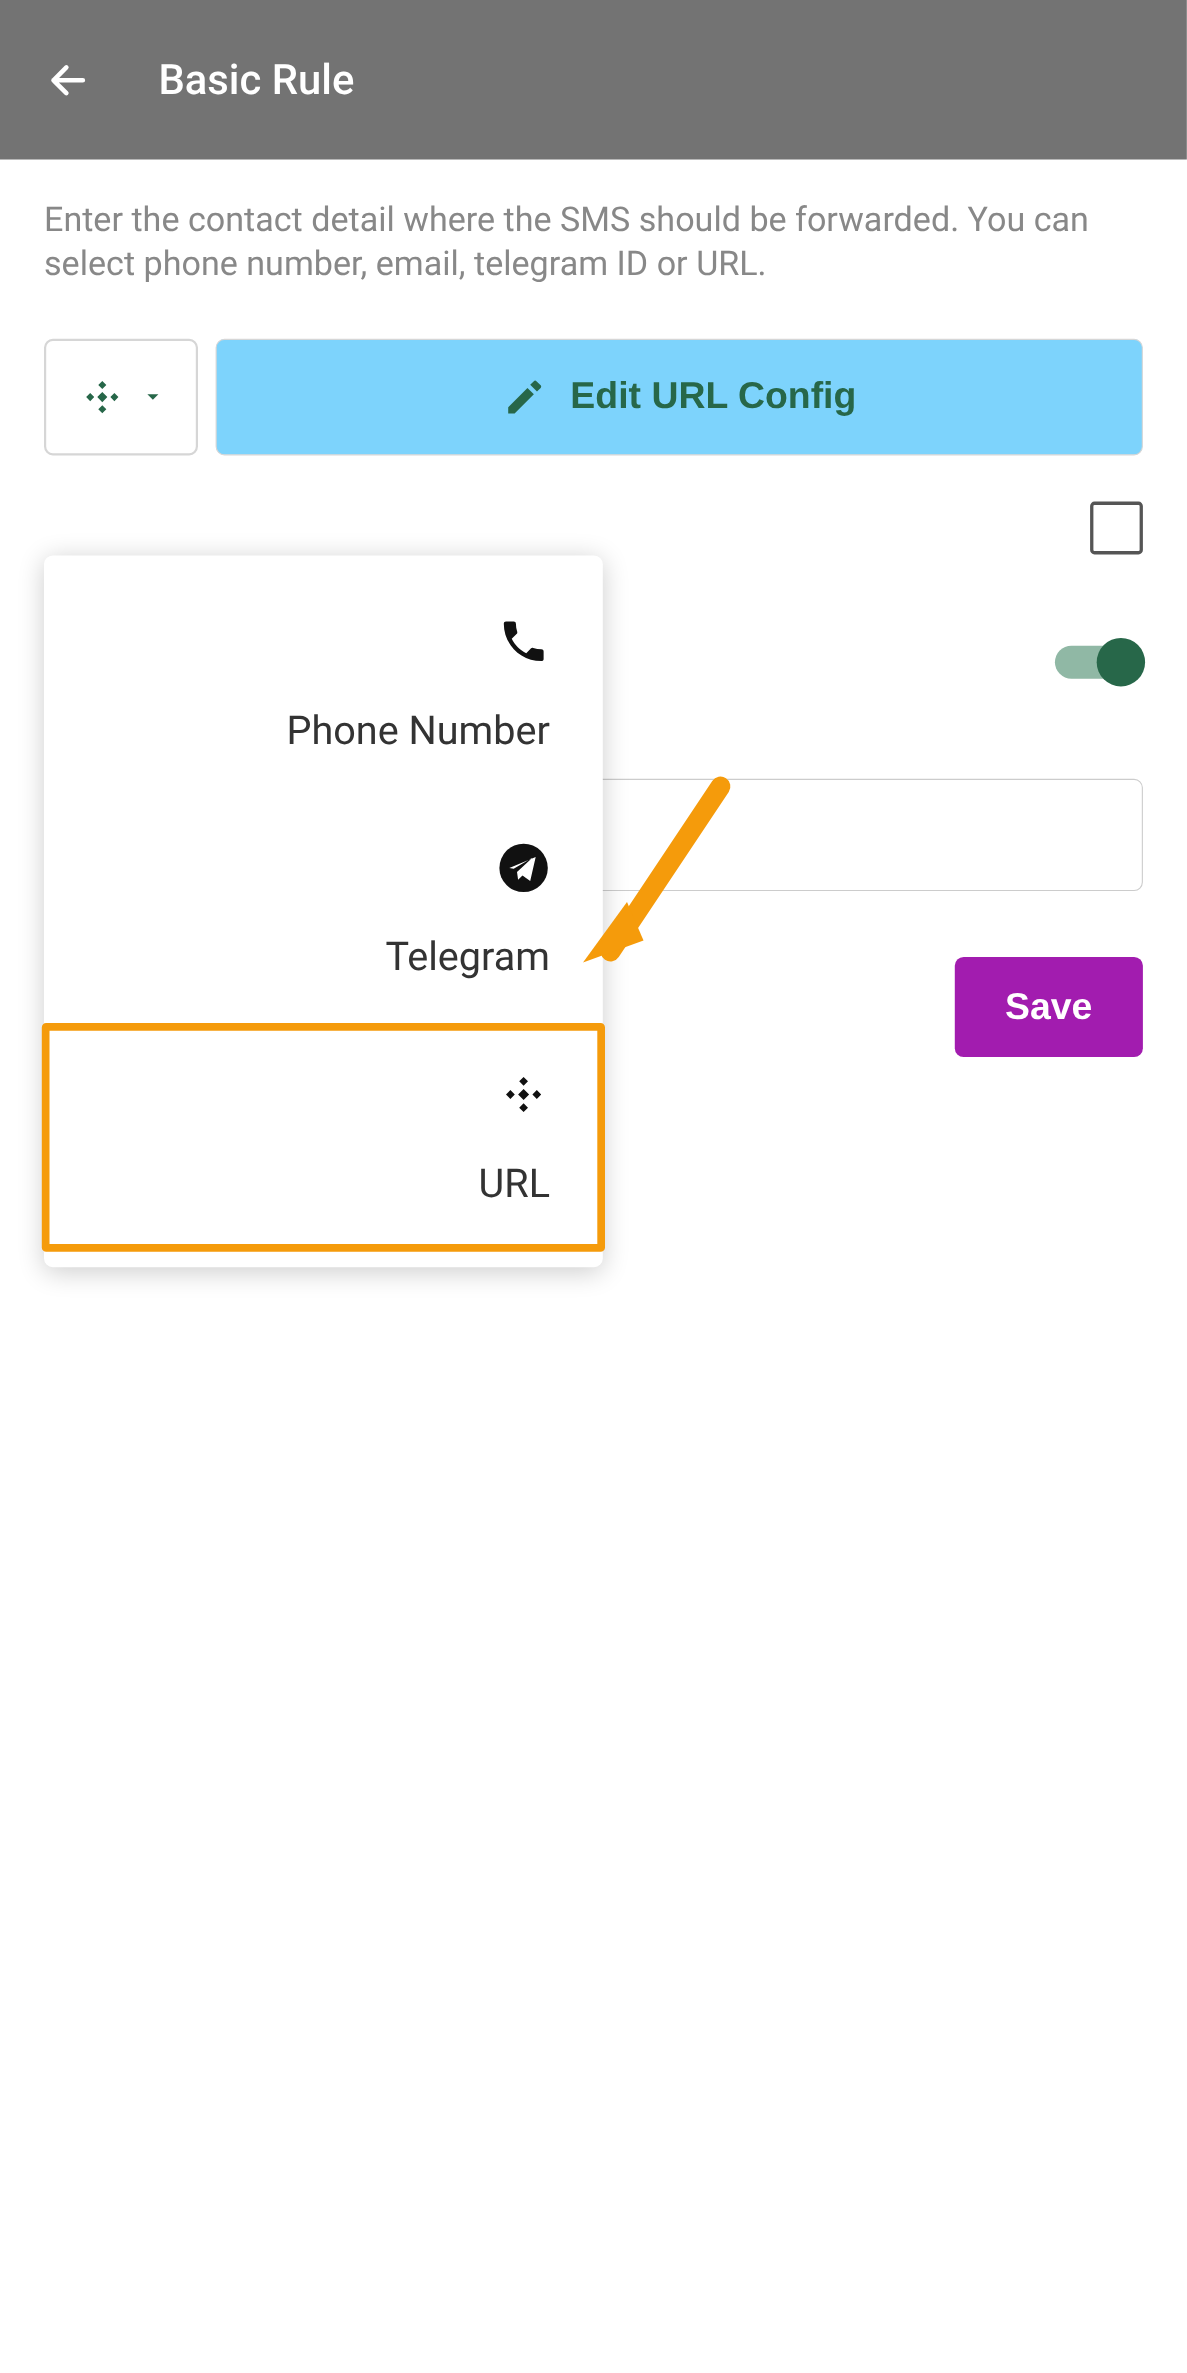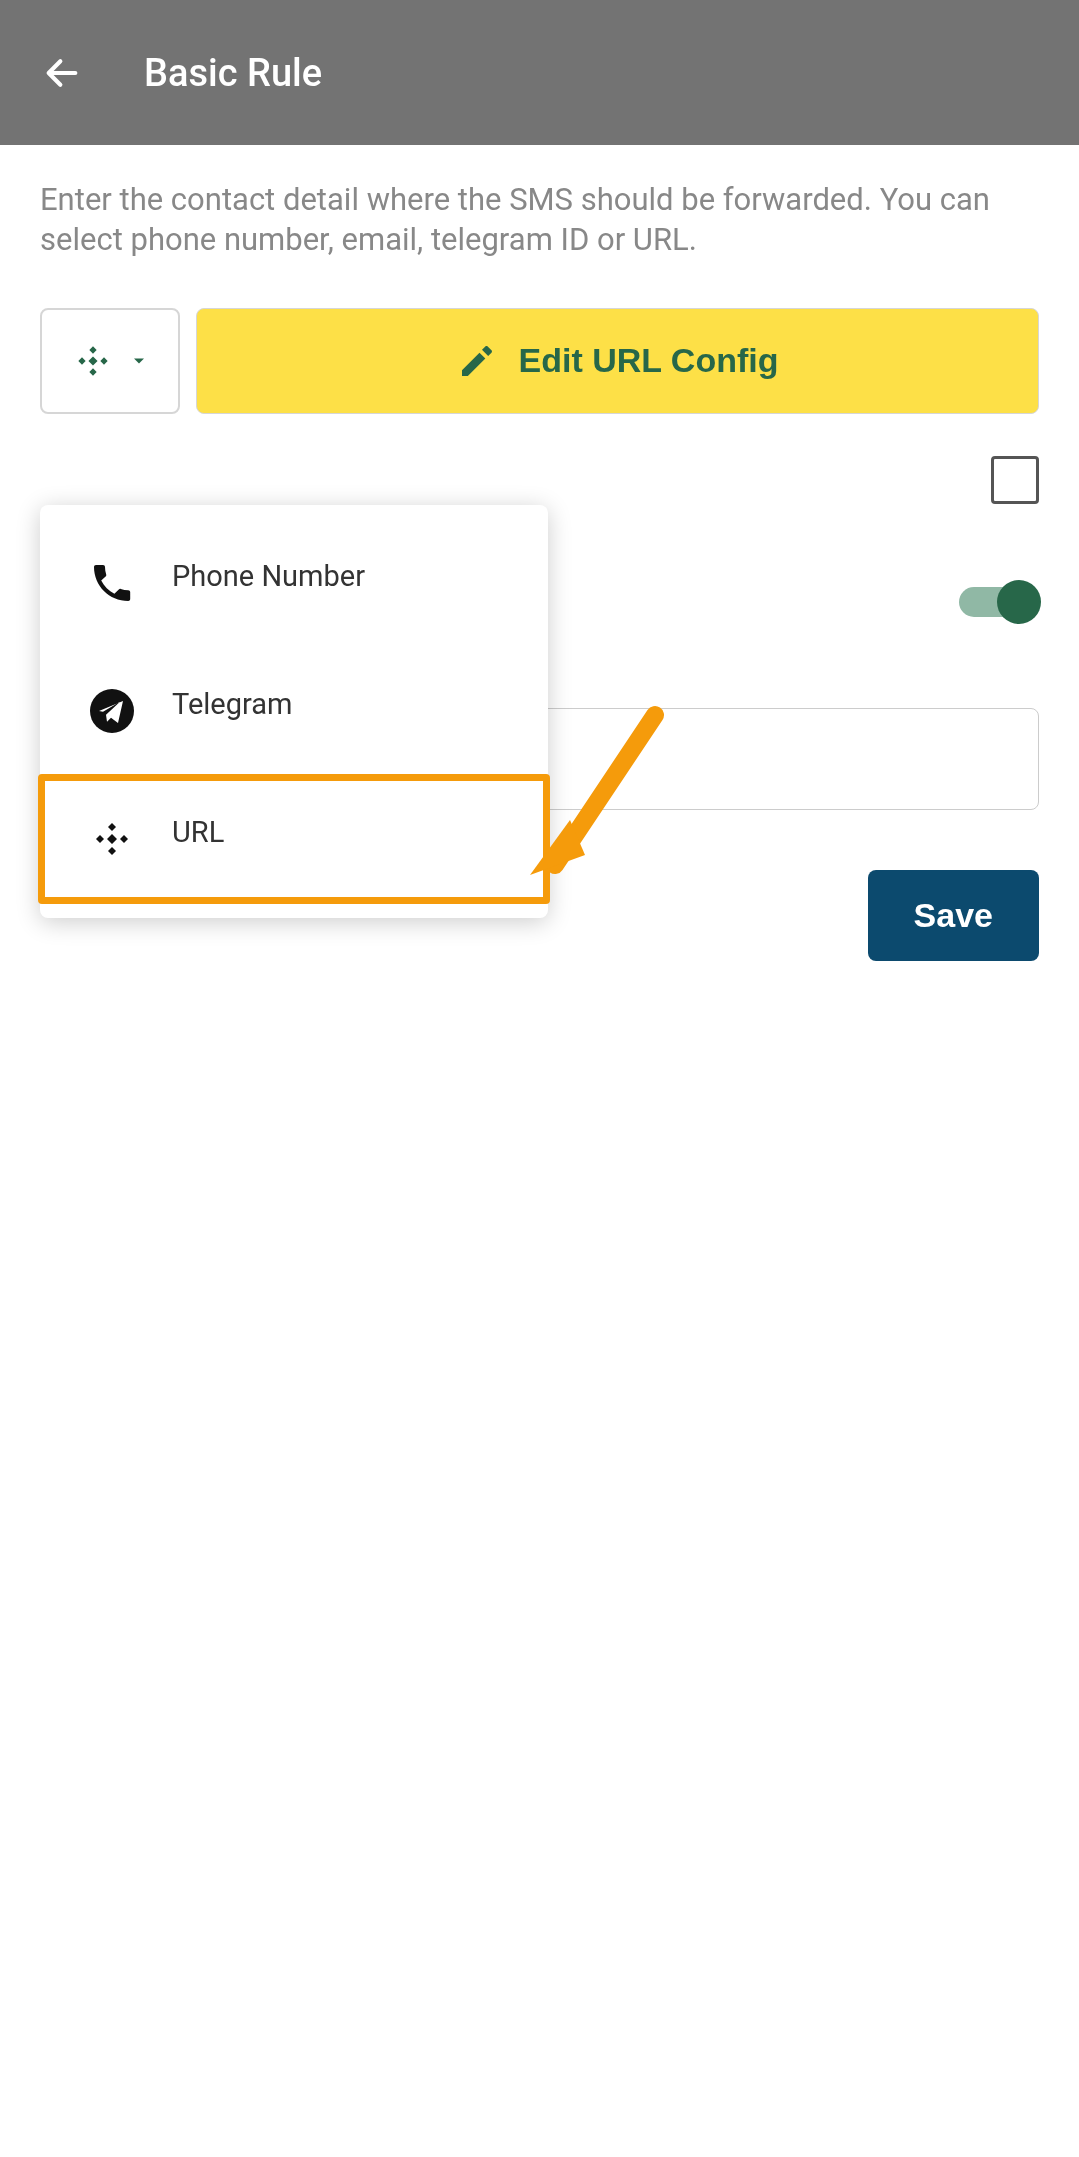--- a/index.html
+++ b/index.html
@@ -70,21 +70,21 @@
     justify-content: center;
     gap: 14px;
     background: #fff;
   }
   
   .edit-config-btn {
     flex: 1;
     height: 106px;
     border: 1px solid #d6d6d6;
     border-radius: 8px;
-    background: #fde047;
+    background: #7dd3fc;
     display: flex;
     align-items: center;
     justify-content: center;
     gap: 22px;
     color: #276749;
     font-size: 34px;
     font-weight: 600;
   }
   
   .checkbox-row {
@@ -132,21 +132,21 @@
     border-radius: 8px;
     background: #fff;
     margin-bottom: 60px;
   }
   
   .save-row {
     display: flex;
     justify-content: flex-end;
   }
   .save-btn {
-    background: #0c4a6e;
+    background: #a21caf;
     color: #fff;
     border: none;
     border-radius: 8px;
     padding: 26px 46px;
     font-size: 34px;
     font-weight: 600;
   }
   
   
   .dropdown {
@@ -155,25 +155,26 @@
     top: 360px;
     width: 508px;
     background: #fff;
     border-radius: 8px;
     box-shadow: 0 4px 24px rgba(0,0,0,0.2);
     padding: 14px 0;
     z-index: 10;
   }
   .dropdown-item {
     display: flex;
-    align-items: flex-start;
+    align-items: flex-end;
     gap: 36px;
     padding: 40px 48px;
-    font-size: 29px;
+    font-size: 36px;
     color: #333;
+    flex-direction: column;
   }
   .dropdown-item.highlighted {
     border: 7px solid #f59b0b;
     margin: -1px -2px 0px -2px;
     border-radius: 4px;
     padding: 34px 43px;
   }
   .dropdown-icon {
     width: 48px;
     height: 48px;

